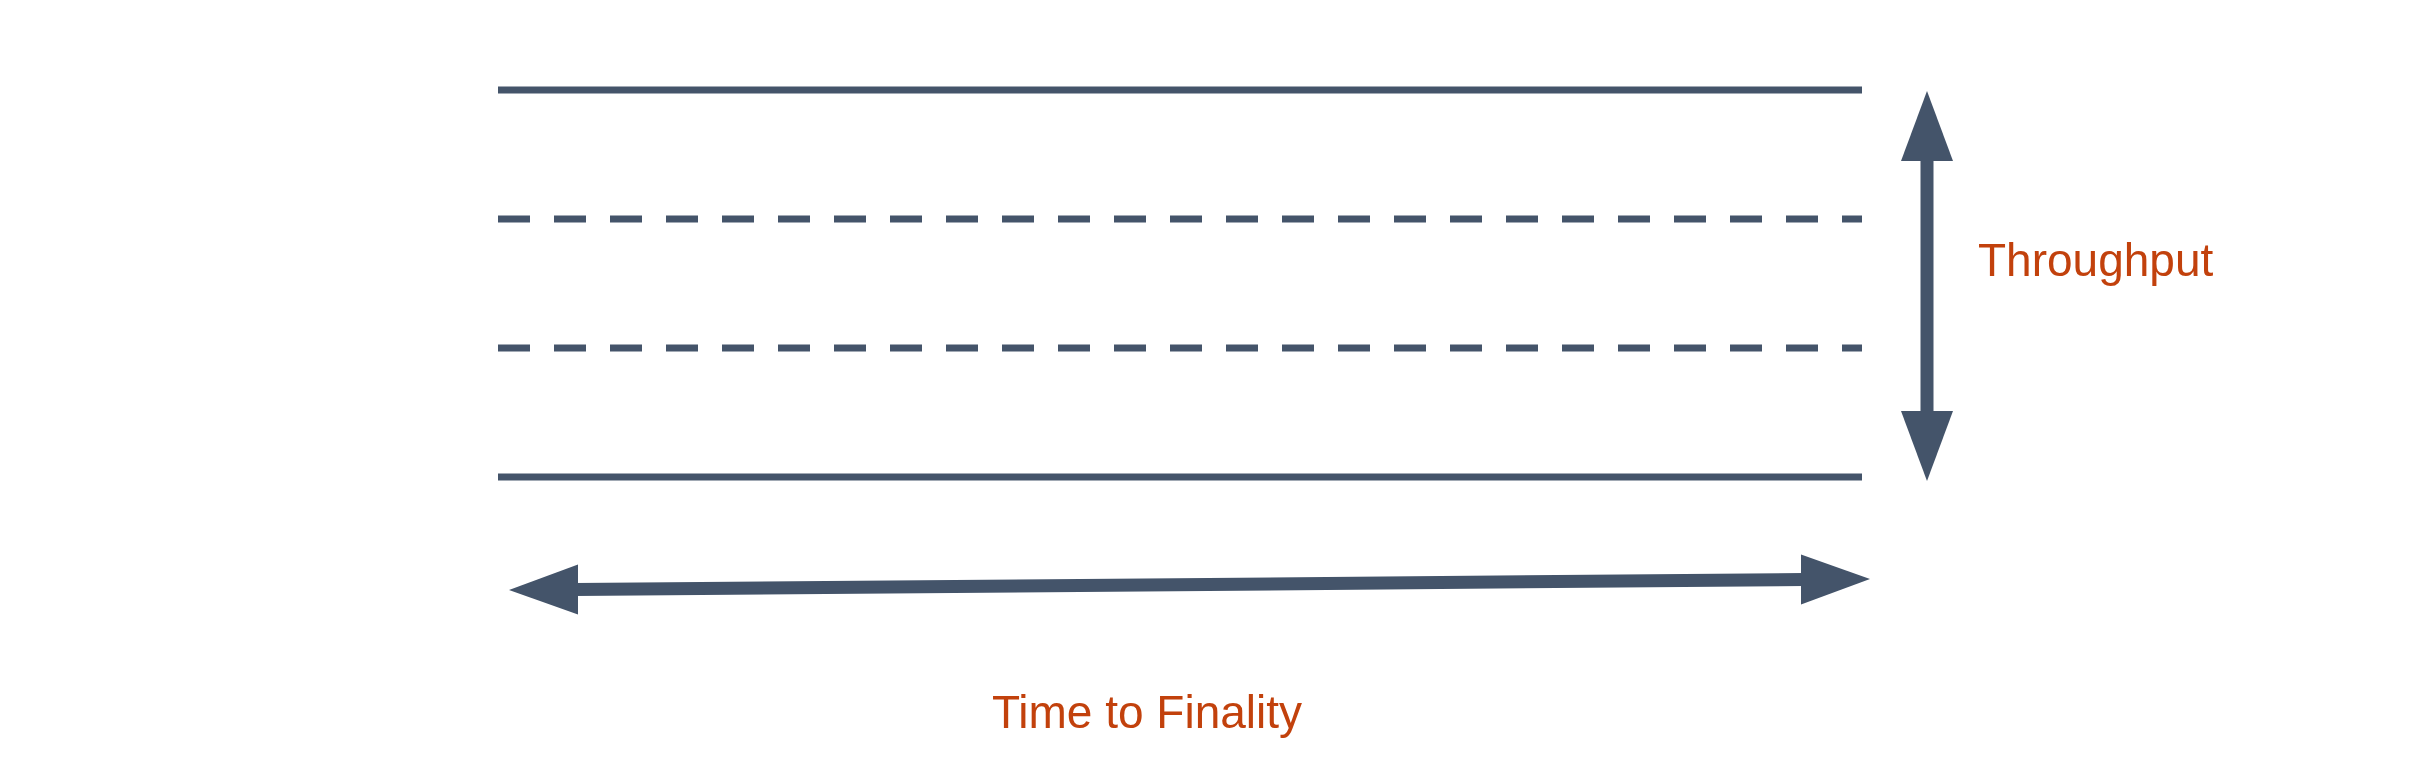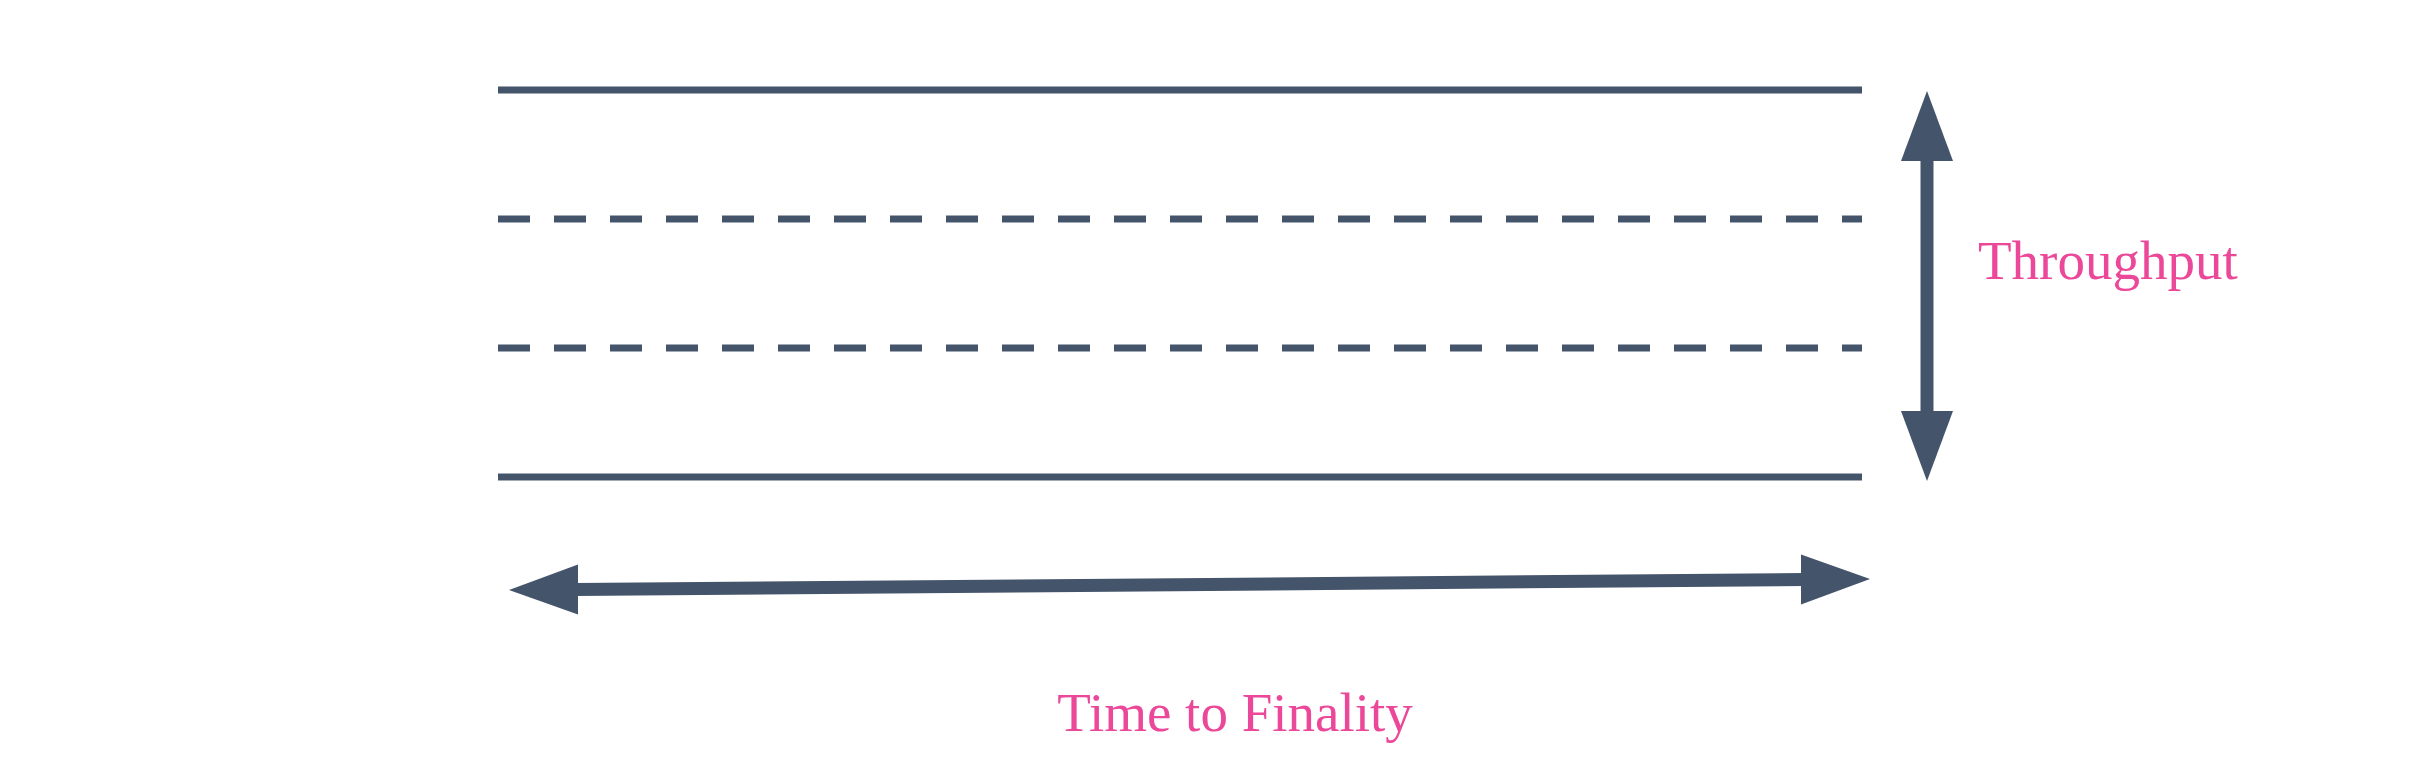--- a/index.html
+++ b/index.html
@@ -35,32 +35,31 @@
   }
   .arrow-shaft {
     stroke-width: 13;
   }
   .arrow-head {
     fill: #44546A;
     stroke: none;
   }
   .label {
     position: absolute;
-    color: #ec4899;
-    font-size: 55px;
+    color: #c2410c;
+    font-size: 46px;
     line-height: 71px;
     white-space: nowrap;
-    font-family: Liberation Serif, serif;
   }
   .label-throughput {
     left: 1978px;
     top: 225px;
   }
   .label-ttf {
-    left: 1235px;
+    left: 1147px;
     top: 677px;
     transform: translateX(-50%);
   }
 </style>
 </head>
 <body>
 
 <div class="canvas">
 
   <svg class="fig" viewBox="0 0 2410 780" xmlns="http://www.w3.org/2000/svg">

